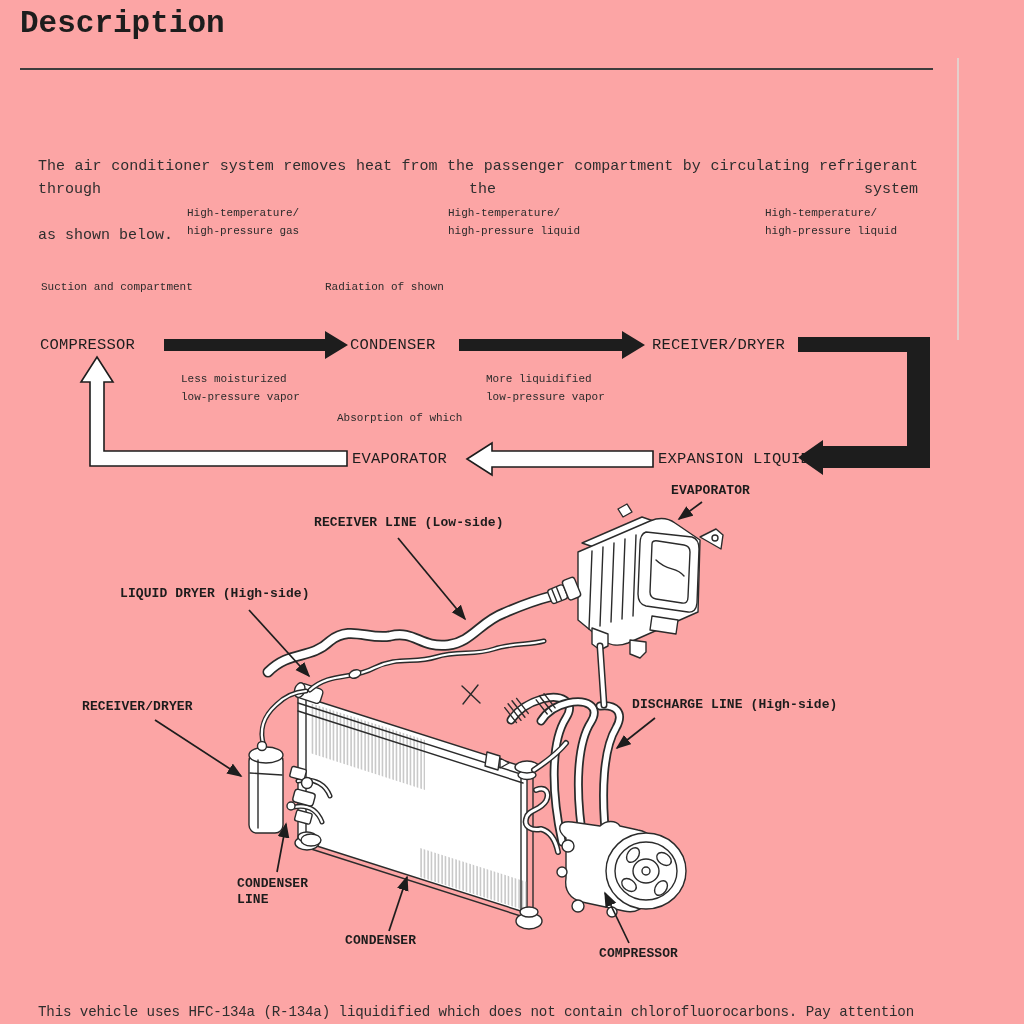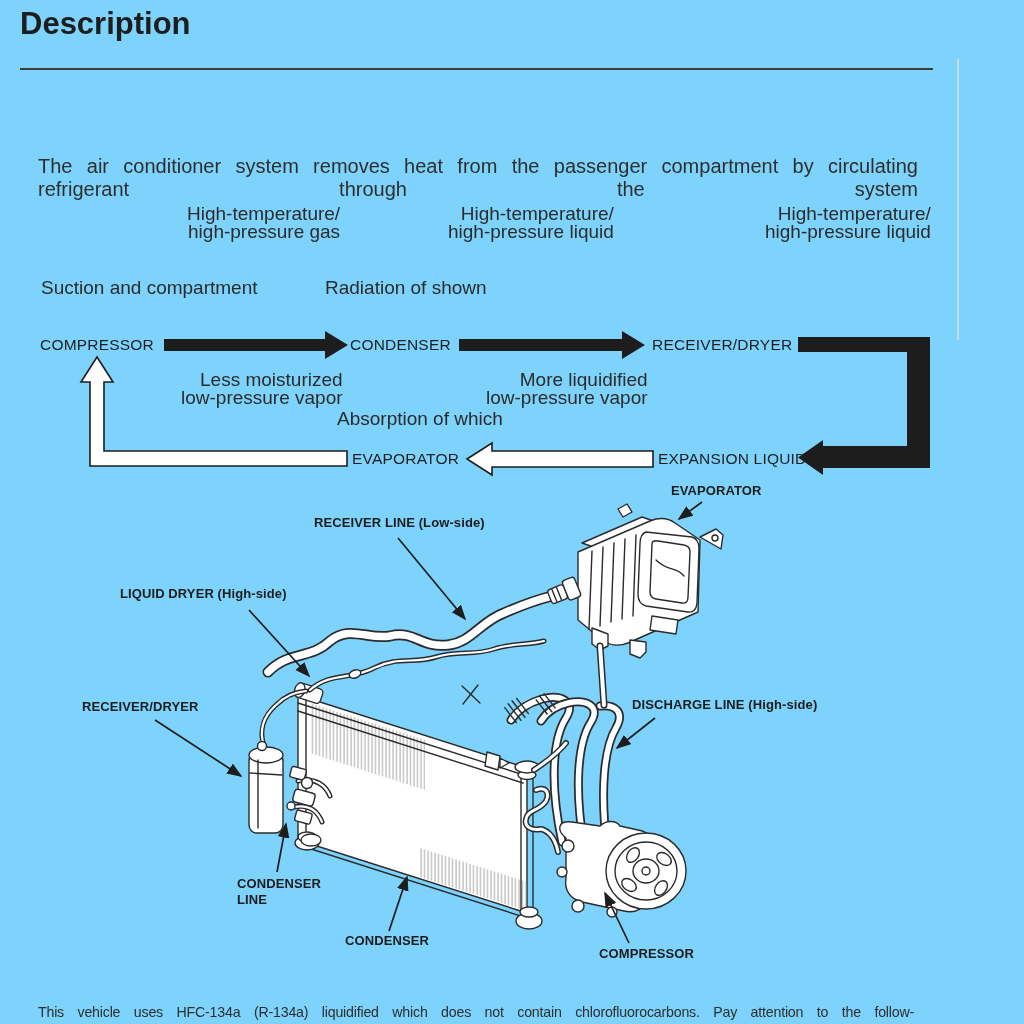--- a/index.html
+++ b/index.html
@@ -1,44 +1,45 @@
 <!DOCTYPE html>
 <html><head>
 <meta charset="utf-8">
 <style>
   html,body{margin:0;padding:0;background:#e8e8e6;}
-  .page{position:relative;width:1024px;height:1024px;margin:0 auto;background:#7dd3fc;
-        font-family:Liberation Sans, sans-serif;color:#2a2a2a;overflow:hidden;}
+  .page{position:relative;width:1024px;height:1024px;margin:0 auto;background:#fca5a5;
+        font-family:Liberation Mono, monospace;color:#2a2a2a;overflow:hidden;}
   .abs{position:absolute;white-space:pre-line;}
   h1.title{position:absolute;left:20px;top:6px;margin:0;font-size:31px;font-weight:bold;
            letter-spacing:0;color:#1d1d1d;}
   .rule{position:absolute;left:20px;top:68px;width:913px;height:2px;background:#3d3d3d;}
-  .para{font-size:20px;line-height:23px;color:#2e2e2e;}
+  .para{font-size:15px;line-height:23px;color:#2e2e2e;}
   .foot{font-size:14.2px;line-height:24px;letter-spacing:-0.2px;color:#2e2e2e;}
   .jl{text-align:justify;text-align-last:justify;}
-  .fl{font-size:19px;line-height:17.6px;color:#2b2b2b;text-align:right;}
+  .fl{font-size:11px;line-height:17.6px;color:#2b2b2b;}
   .node{font-size:15.5px;letter-spacing:0.2px;color:#1e1e1e;white-space:nowrap;}
   .il{font-weight:bold;font-size:13px;line-height:16px;letter-spacing:0.1px;color:#1c1c1c;}
   svg.art{position:absolute;left:0;top:0;}
   .lw{stroke:#2b2b2b;fill:#fff;stroke-width:1.4;stroke-linejoin:round;}
   .ln{stroke:#2b2b2b;fill:none;stroke-width:1.4;stroke-linecap:round;stroke-linejoin:round;}
   .t-out{stroke:#2b2b2b;fill:none;stroke-linecap:round;stroke-linejoin:round;}
   .t-in{stroke:#fff;fill:none;stroke-linecap:round;stroke-linejoin:round;}
   .leader{stroke:#1d1d1d;stroke-width:1.7;fill:none;}
 </style>
 </head>
 <body>
 
 <div class="page">
 
   <h1 class="title">Description</h1>
   <div class="rule"></div>
 
   <div class="abs para" style="left:38px;top:132px;width:880px">
     <div class="jl">The air conditioner system removes heat from the passenger compartment by circulating refrigerant through the system</div>
+    <div>as shown below.</div>
   </div>
 
   <svg class="art" width="1024" height="1024" viewBox="0 0 1024 1024">
     <defs>
       <marker id="ah" markerWidth="10" markerHeight="8" refX="8" refY="3.5" orient="auto">
         <path d="M0,0 L9,3.5 L0,7 Z" fill="#1d1d1d"></path>
       </marker>
       <pattern id="fins" width="3.5" height="8" patternUnits="userSpaceOnUse">
         <line x1="1" y1="0" x2="1" y2="8" stroke="#8a8a8a" stroke-width="0.8"></line>
       </pattern>

